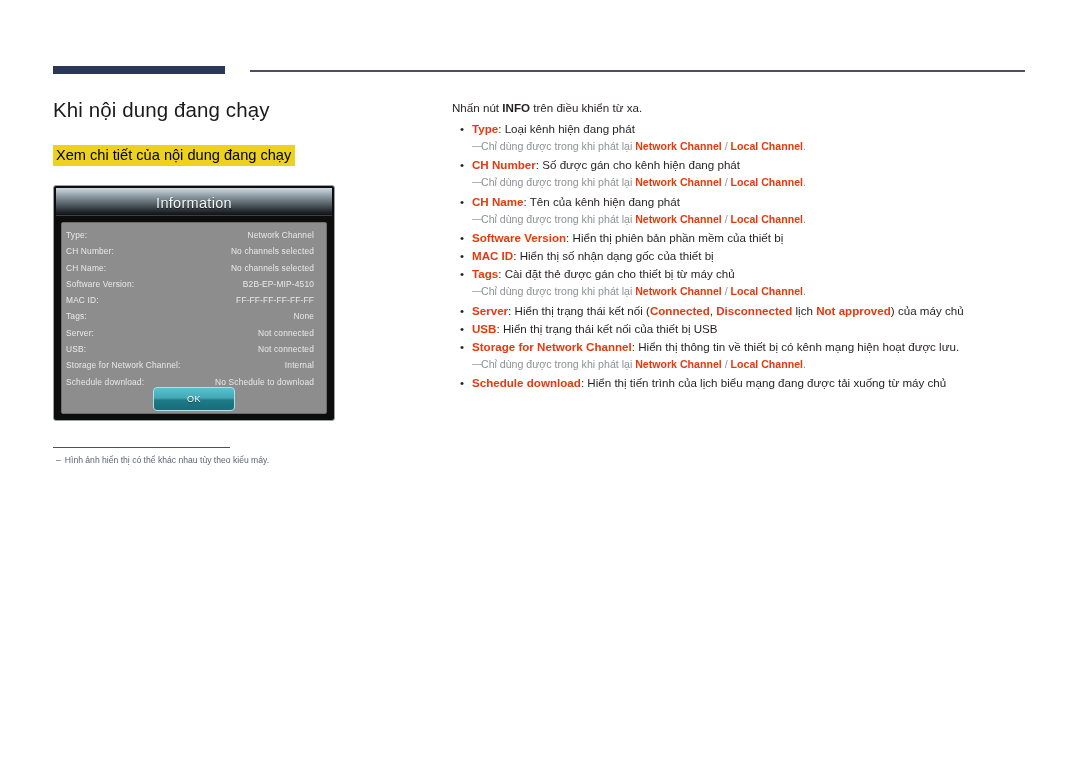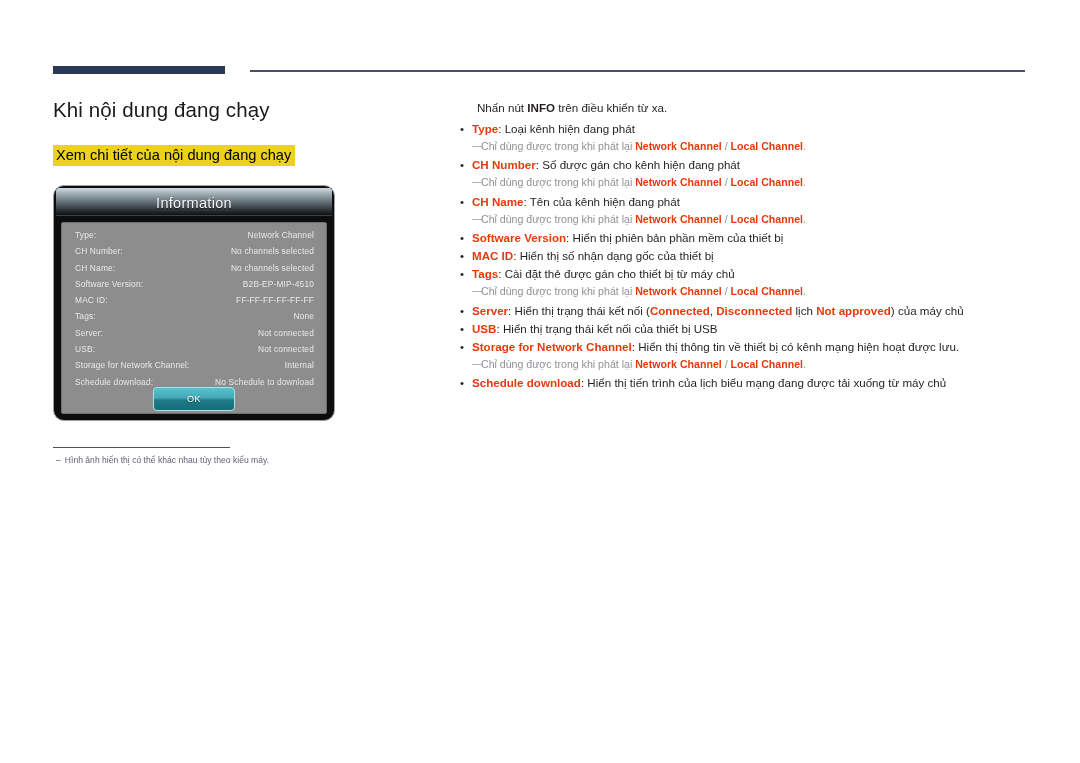--- a/index.html
+++ b/index.html
@@ -61,21 +61,21 @@
 
   
   #info-dialog {
     position: absolute;
     left: 53px;
     top: 185px;
     width: 282px;
     height: 236px;
     background: #0d0d0d;
     border: 1px solid #9aa0a6;
-    border-radius: 11px;
+    border-radius: 3px;
     padding: 2px;
     overflow: hidden;
   }
   #dialog-titlebar {
     height: 28px;
     width: 100%;
     background: linear-gradient(to bottom,
                 #cfd9dd 0%, #b9c6cc 10%, #8d9ba3 30%,
                 #555f66 60%, #22262a 88%, #101214 100%);
     border-bottom: 1px solid #3a3f44;
@@ -91,21 +91,21 @@
     text-shadow: 0 1px 1px rgba(0,0,0,.65);
     position: relative;
     top: 1px;
   }
   #dialog-body {
     margin: 6px 5px 5px 5px;
     height: 192px;
     background: #8d8d8d;
     border: 1px solid #6e6e6e;
     border-radius: 2px;
-    padding: 8px 12px 4px 13px;
+    padding: 8px 12px 4px 4px;
     position: relative;
   }
   .info-row {
     display: flex;
     justify-content: space-between;
     align-items: baseline;
     font-size: 8.4px;
     color: #e9e9e9;
     line-height: 1;
     height: 16.3px;
@@ -160,21 +160,20 @@
     left: 452px;
     top: 100px;
     width: 590px;
   }
   #intro-line {
     font-size: 11.6px;
     color: #231f20;
     line-height: 1.35;
     margin-bottom: 5px;
     white-space: nowrap;
-    margin-left: 25px;
   }
   #intro-line b { font-weight: bold; }
 
   .bullet-item {
     display: flex;
     align-items: flex-start;
     font-size: 11.6px;
     line-height: 1.35;
     color: #231f20;
     margin-bottom: 2.5px;

